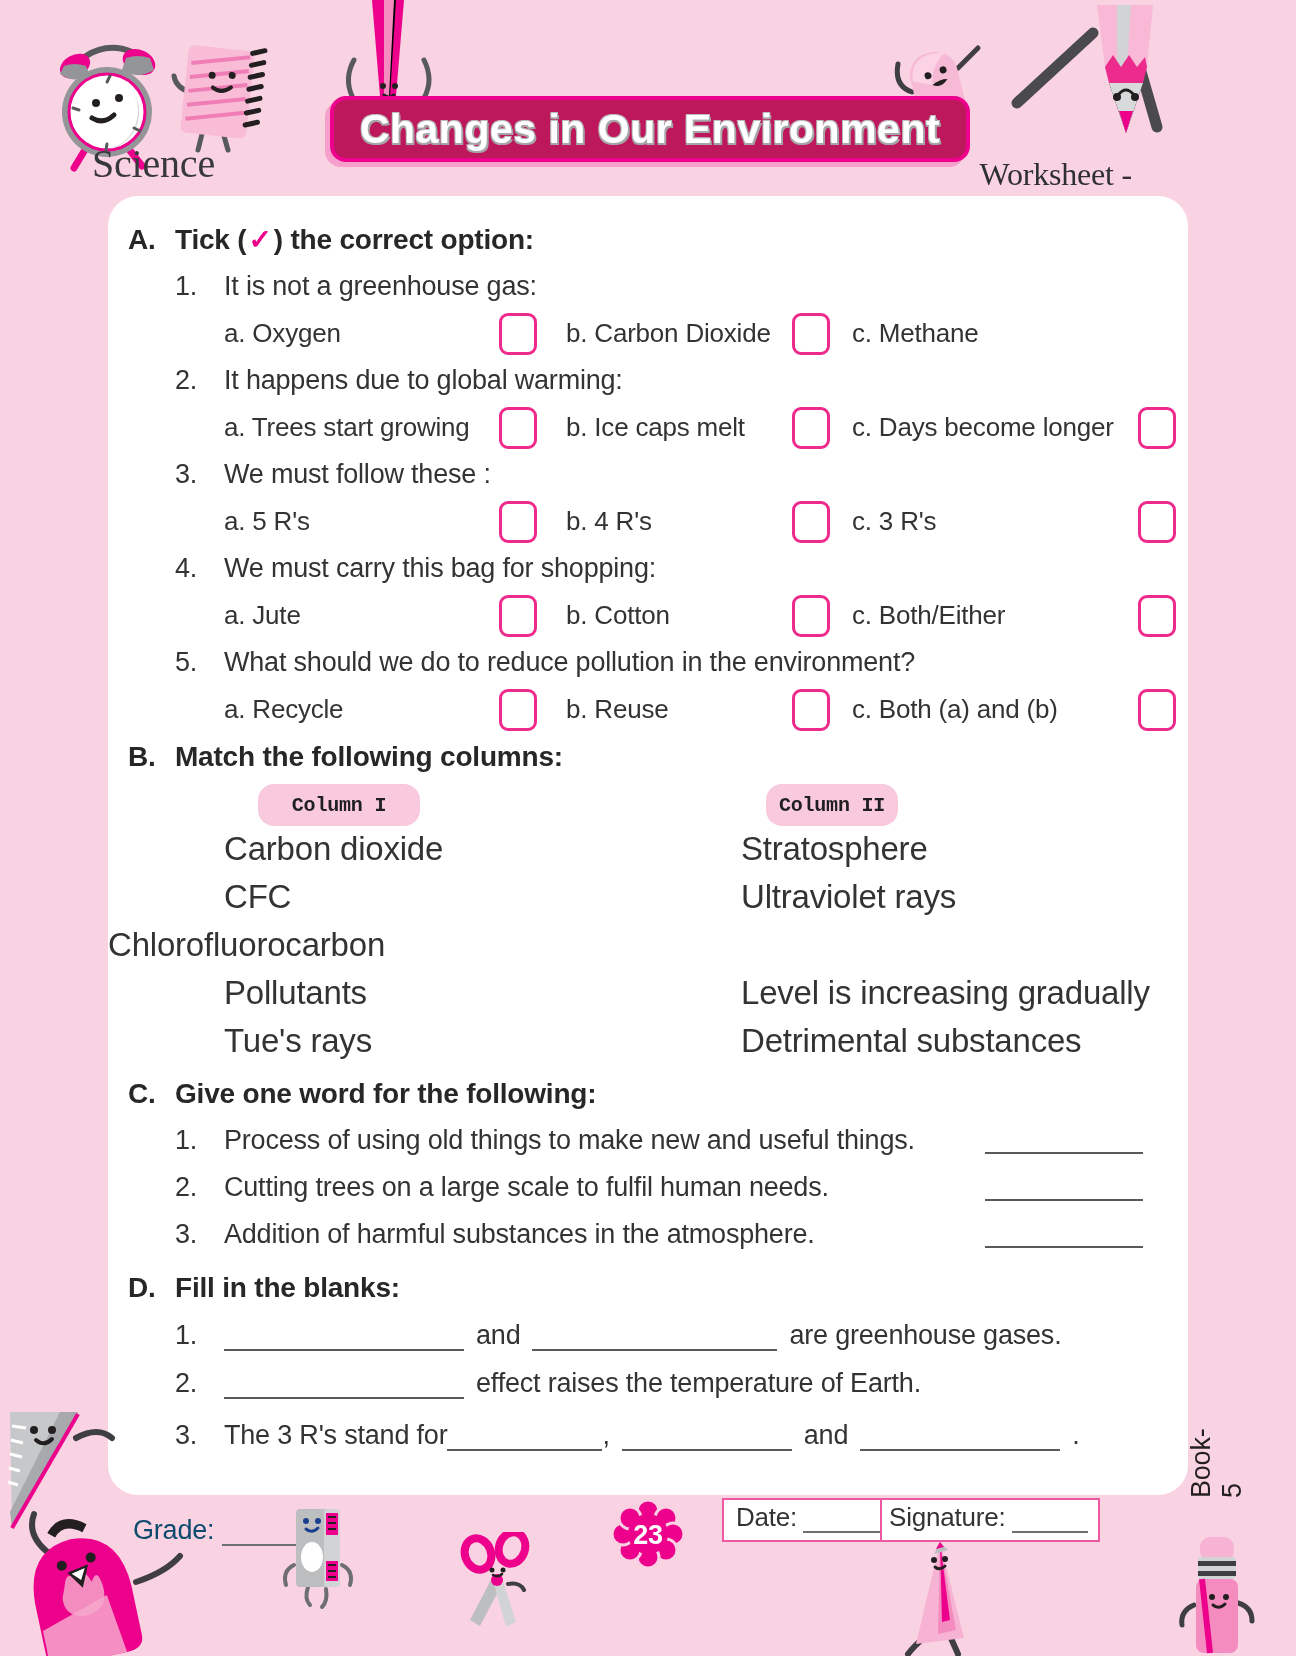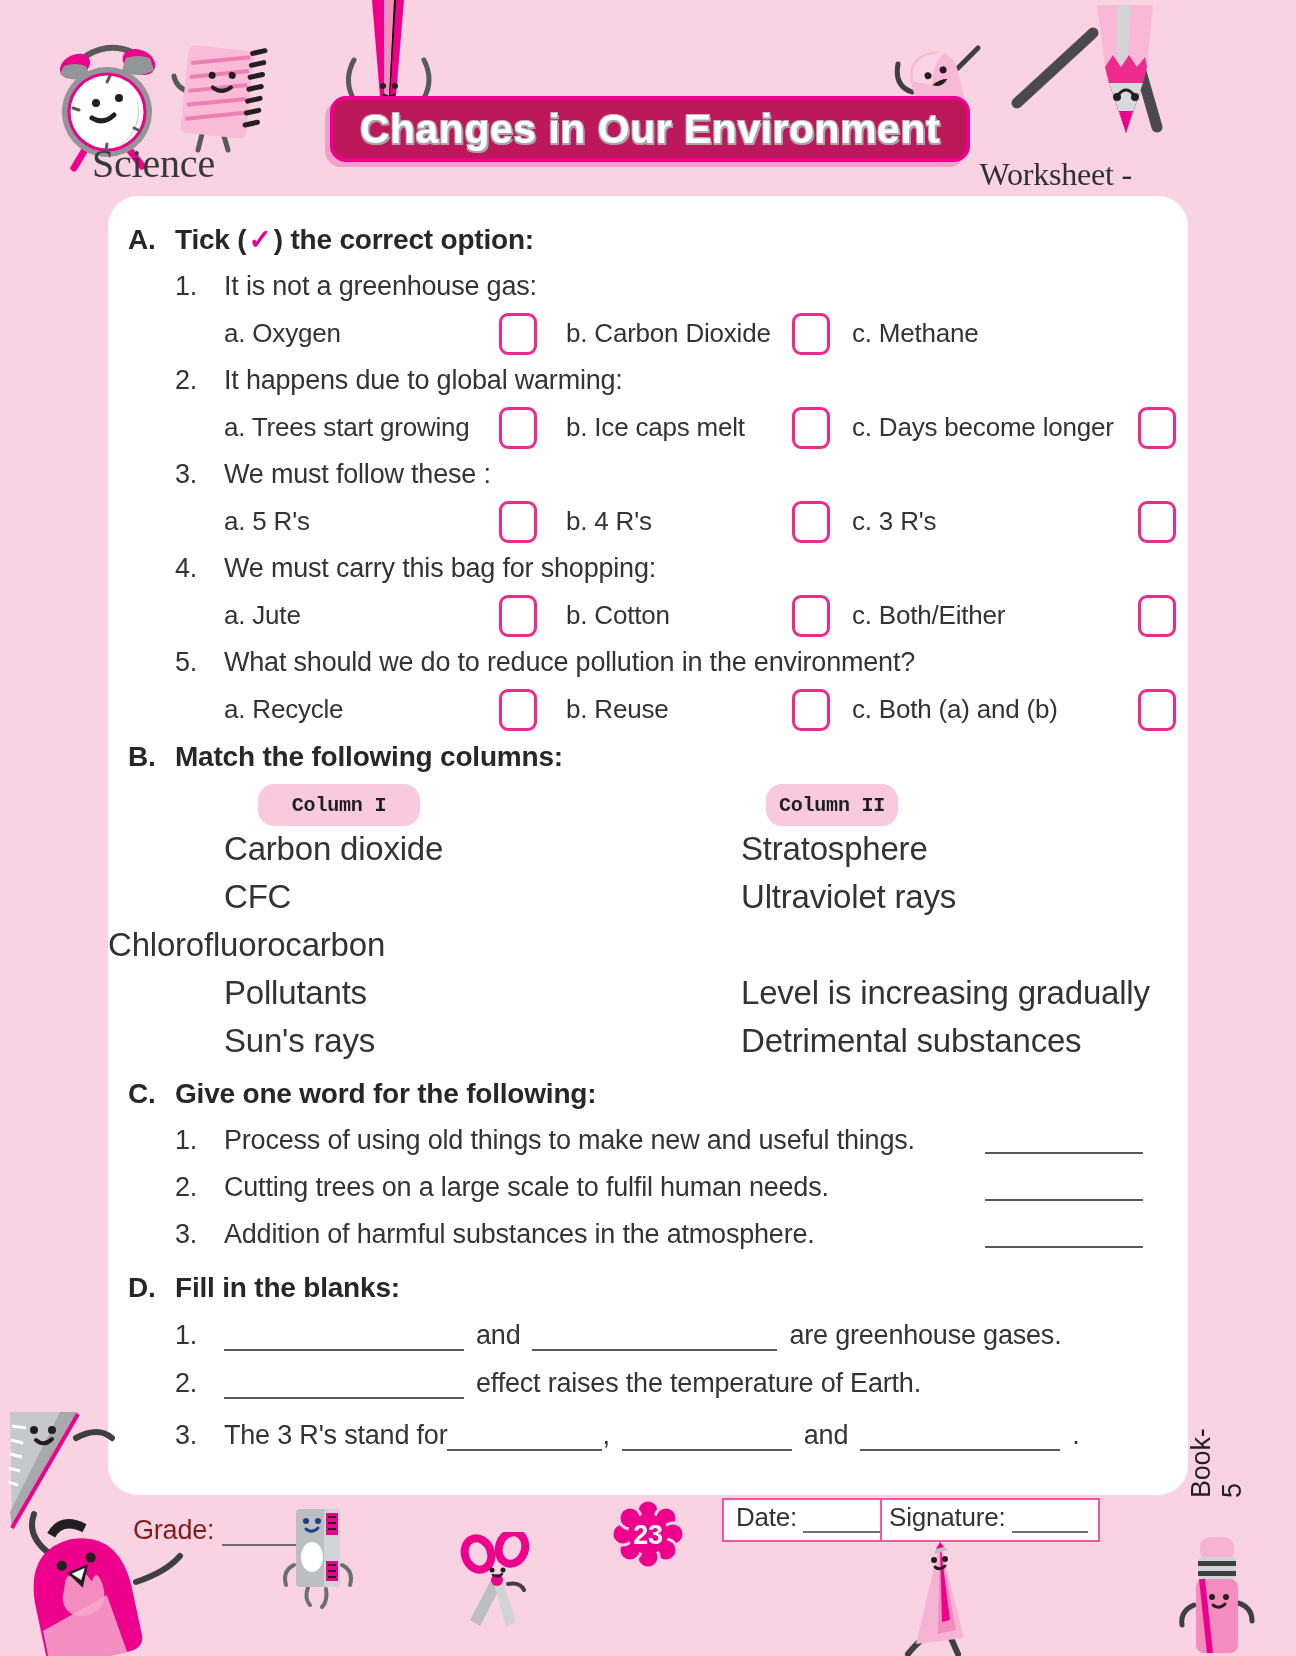--- a/index.html
+++ b/index.html
@@ -60,21 +60,21 @@
   .mcol1{margin-left:116px;width:517px;flex:none;}
   
   .blank{display:inline-block;border-bottom:2px solid #58595b;height:26px;box-sizing:border-box;}
   .c-row .blank{width:158px;margin-left:auto;margin-right:45px;}
   .d-row{display:flex;align-items:flex-end;height:48px;padding-bottom:8px;box-sizing:border-box;font-size:27px;}
   .d-row .qnum{align-self:flex-end;}
   .gap{display:inline-block;width:12px;flex:none;}
   .w240{width:240px;} .w245{width:245px;} .w155{width:155px;} .w170{width:170px;} .w200{width:200px;}
   .mt6{margin-top:6px;} .mt4{margin-top:4px;}
   
-  .grade{position:absolute;left:133px;top:1515px;font-size:27px;color:#7f1d1d;display:flex;align-items:flex-end;}
+  .grade{position:absolute;left:133px;top:1515px;font-size:27px;color:#0c4a6e;display:flex;align-items:flex-end;}
   .grade .blank{width:80px;margin-left:8px;height:20px;border-color:#6d6e71;}
   .stampbox{
     position:absolute;top:1498px;height:44px;background:#fff;
     border:2px solid #ee58a2;box-sizing:border-box;
     display:flex;align-items:flex-end;padding:0 10px 7px 12px;font-size:26px;color:#333;
   }
   .datebox{left:722px;width:187px;}
   .sigbox{left:880px;width:220px;padding-left:7px;}
   .stampbox .blank{flex:1;margin-left:6px;height:18px;border-color:#6d6e71;}
   .book{
@@ -262,21 +262,21 @@
     <span>Ultraviolet rays</span>
   </div>
   <div class="mrow">
     <span>Chlorofluorocarbon</span>
   </div>
   <div class="mrow">
     <span class="mcol1">Pollutants</span>
     <span>Level is increasing gradually</span>
   </div>
   <div class="mrow">
-    <span class="mcol1">Sun's rays</span>
+    <span class="mcol1">Tue's rays</span>
     <span>Detrimental substances</span>
   </div>
 
   <div class="row sec-head">
     <span class="letter">C.</span>
     <span>Give one word for the following:</span>
   </div>
   <div class="row c-row">
     <span class="qnum">1.</span>
     <span>Process of using old things to make new and useful things.</span>

